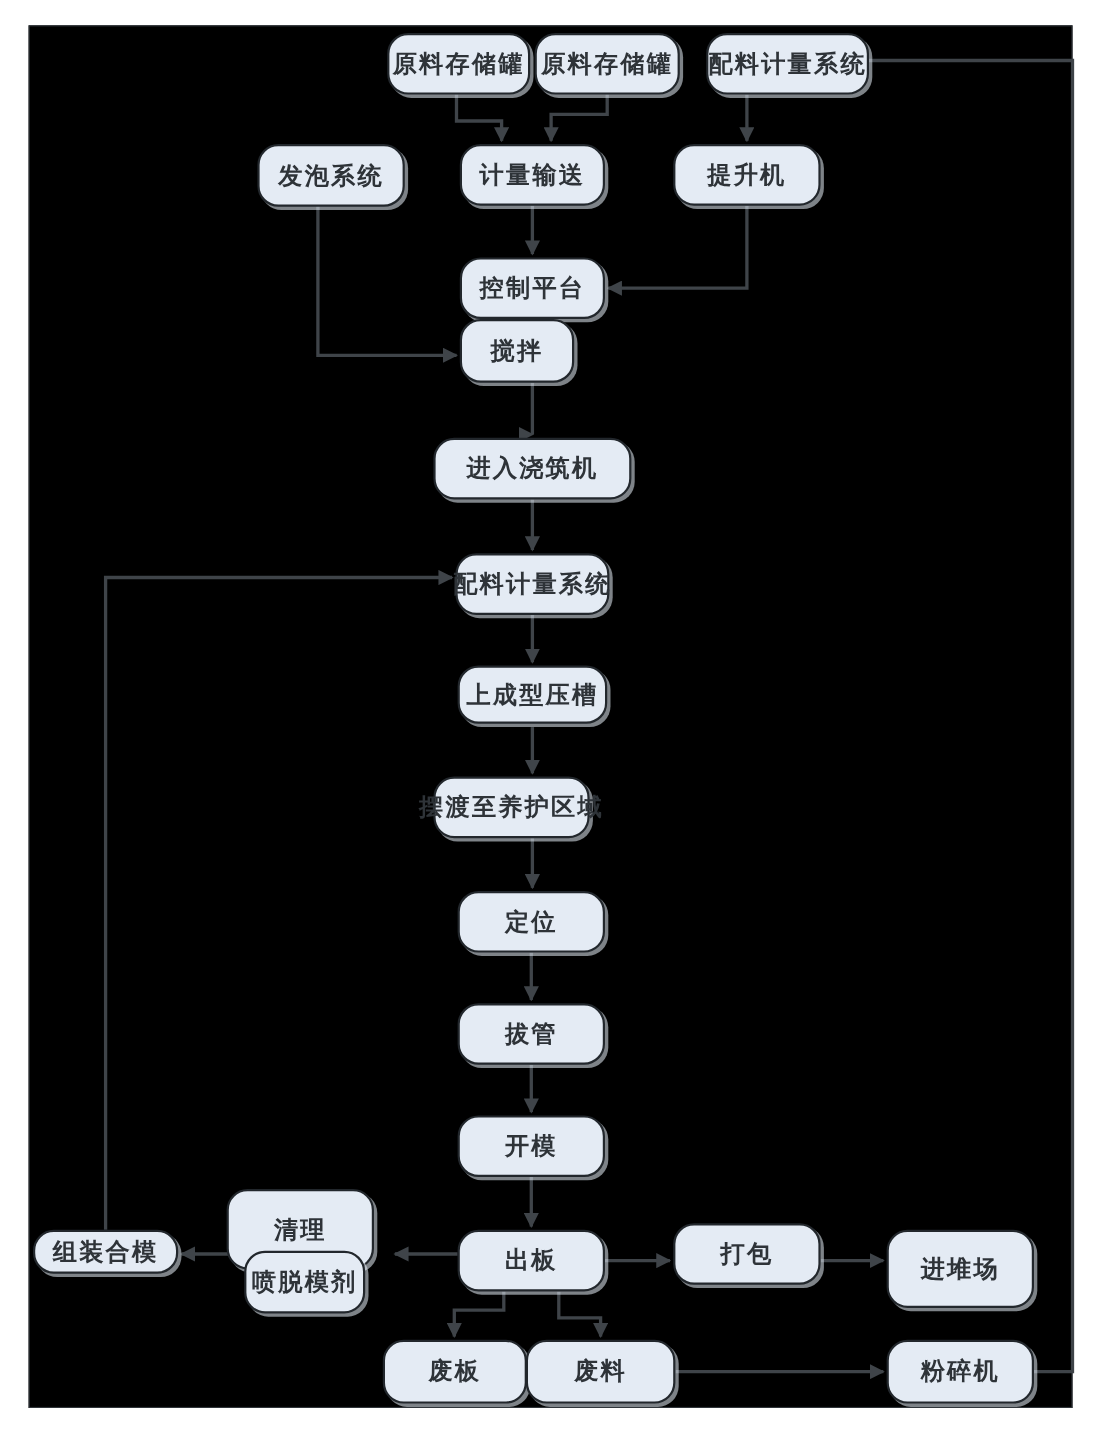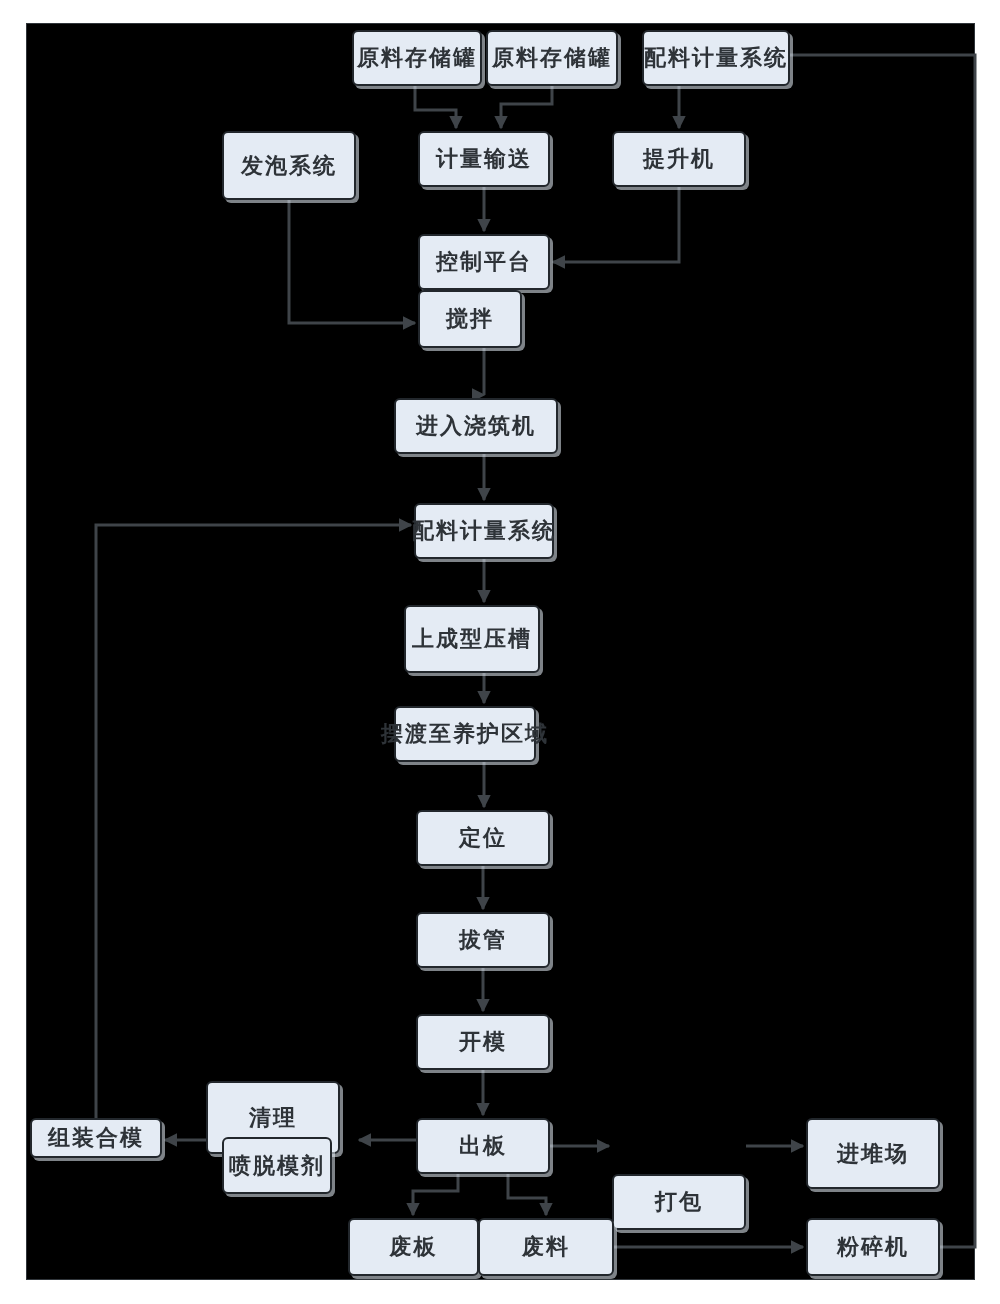--- a/index.html
+++ b/index.html
@@ -17,21 +17,21 @@
     box-sizing:border-box;
   }
   .edges {
     position:absolute; left:0; top:0; width:1000px; height:1304px;
     pointer-events:none;
   }
   .node {
     position:absolute; box-sizing:border-box;
     background:#e4ebf4;
     border:2px solid #22272c;
-    border-radius:6px;
+    border-radius:19px;
     box-shadow:3px 3px 0 rgba(230,238,247,0.55);
     display:flex; align-items:center; justify-content:center;
     font-size:22px; font-weight:bold; color:#2e3338;
     letter-spacing:2px; white-space:nowrap;
   }
 </style>
 </head>
 <body>
 
 <div class="canvas"></div>
@@ -65,33 +65,33 @@
     <polyline points="458,1174 458,1191 413,1191 413,1215" marker-end="url(#arrow)"></polyline>
     <polyline points="508,1174 508,1198 546,1198 546,1215" marker-end="url(#arrow)"></polyline>
     <polyline points="614,1247 803,1247" marker-end="url(#arrow)"></polyline>
     <polyline points="940,1247 975,1247 975,55 772,55" marker-end="url(#arrow)"></polyline>
   </g>
 </svg>
 
 <div class="node" style="left:352px;top:30px;width:130px;height:56px">原料存储罐</div>
 <div class="node" style="left:486px;top:30px;width:132px;height:56px">原料存储罐</div>
 <div class="node" style="left:642px;top:30px;width:148px;height:56px">配料计量系统</div>
-<div class="node" style="left:222px;top:131px;width:134px;height:69px">发泡系统</div>
+<div class="node" style="left:234px;top:131px;width:134px;height:57px">发泡系统</div>
 <div class="node" style="left:418px;top:131px;width:132px;height:56px">计量输送</div>
 <div class="node" style="left:612px;top:131px;width:134px;height:56px">提升机</div>
 <div class="node" style="left:418px;top:234px;width:132px;height:56px">控制平台</div>
 <div class="node" style="left:418px;top:290px;width:104px;height:58px">搅拌</div>
-<div class="node" style="left:394px;top:398px;width:164px;height:56px">进入浇筑机</div>
+<div class="node" style="left:394px;top:398px;width:180px;height:56px">进入浇筑机</div>
 <div class="node" style="left:414px;top:503px;width:140px;height:56px">配料计量系统</div>
-<div class="node" style="left:404px;top:605px;width:136px;height:68px">上成型压槽</div>
+<div class="node" style="left:416px;top:605px;width:136px;height:53px">上成型压槽</div>
 <div class="node" style="left:394px;top:706px;width:142px;height:56px">摆渡至养护区域</div>
 <div class="node" style="left:416px;top:810px;width:134px;height:56px">定位</div>
 <div class="node" style="left:416px;top:912px;width:134px;height:56px">拔管</div>
 <div class="node" style="left:416px;top:1014px;width:134px;height:56px">开模</div>
 <div class="node" style="left:416px;top:1118px;width:134px;height:56px">出板</div>
 <div class="node" style="left:206px;top:1081px;width:134px;height:73px">清理</div>
 <div class="node" style="left:222px;top:1137px;width:110px;height:57px">喷脱模剂</div>
 <div class="node" style="left:30px;top:1118px;width:132px;height:40px">组装合模</div>
-<div class="node" style="left:612px;top:1174px;width:134px;height:56px">打包</div>
+<div class="node" style="left:612px;top:1112px;width:134px;height:56px">打包</div>
 <div class="node" style="left:806px;top:1118px;width:134px;height:71px">进堆场</div>
 <div class="node" style="left:348px;top:1218px;width:131px;height:58px">废板</div>
 <div class="node" style="left:478px;top:1218px;width:136px;height:58px">废料</div>
 <div class="node" style="left:806px;top:1218px;width:134px;height:58px">粉碎机</div>
 
 </body></html>

